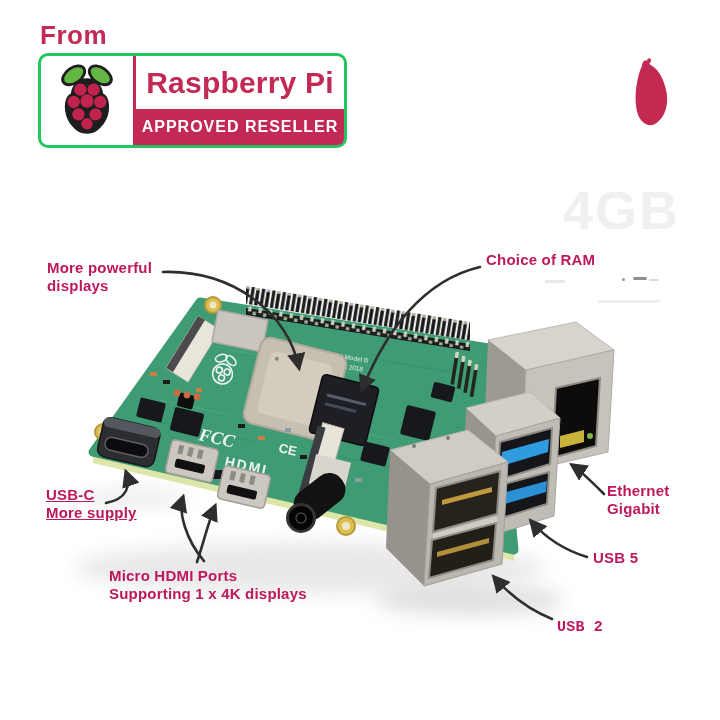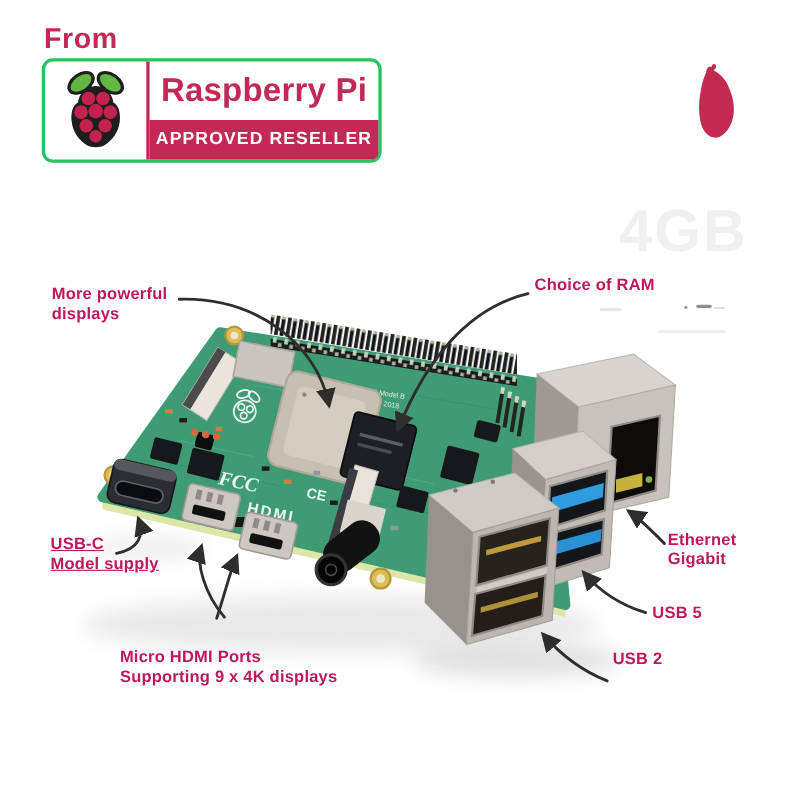--- a/index.html
+++ b/index.html
@@ -277,34 +277,34 @@
     <div>More powerful</div>
     <div>displays</div>
   </div>
 
   <div class="label" style="left:486px;top:251px;">
     <div>Choice of RAM</div>
   </div>
 
   <div class="label" style="left:46px;top:486px;text-decoration:underline;">
     <div>USB-C</div>
-    <div>Model supply</div>
-  </div>
-
-  <div class="label" style="left:109px;top:567px;margin-top:22px;">
+    <div>More supply</div>
+  </div>
+
+  <div class="label" style="left:109px;top:567px;">
     <div>Micro HDMI Ports</div>
-    <div>Supporting 9 x 4K displays</div>
+    <div>Supporting 1 x 4K displays</div>
   </div>
 
   <div class="label" style="left:607px;top:482px;">
     <div>Ethernet</div>
     <div>Gigabit</div>
   </div>
 
   <div class="label" style="left:593px;top:549px;">
     <div>USB 5</div>
   </div>
 
-  <div class="label" style="left:557px;top:591px;">
+  <div class="label" style="left:557px;top:619px;font-family:Liberation Mono, monospace;">
     <div>USB 2</div>
   </div>
 
 </div>
 
 </body></html>

